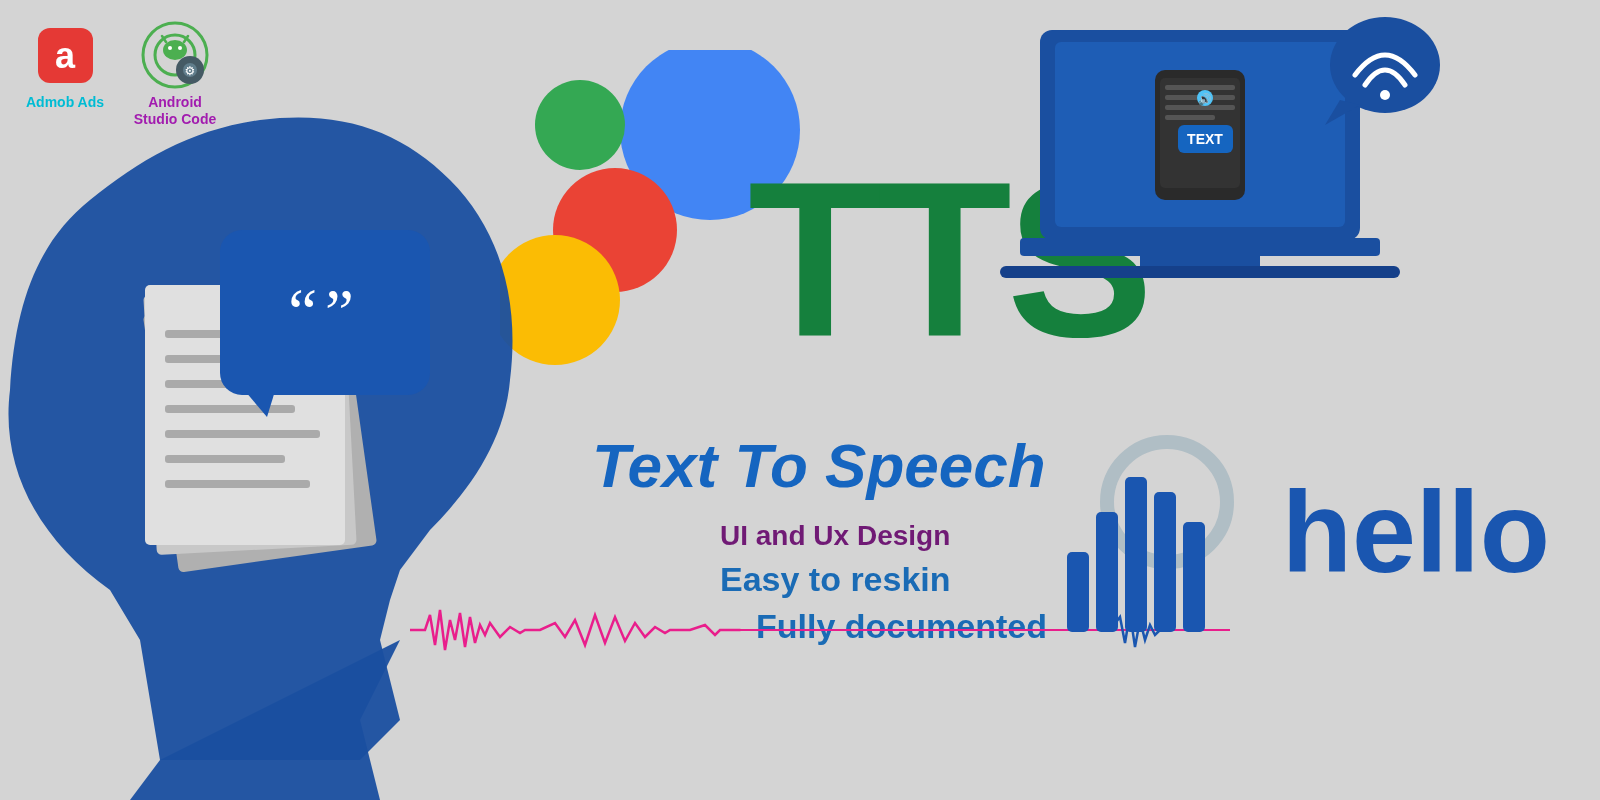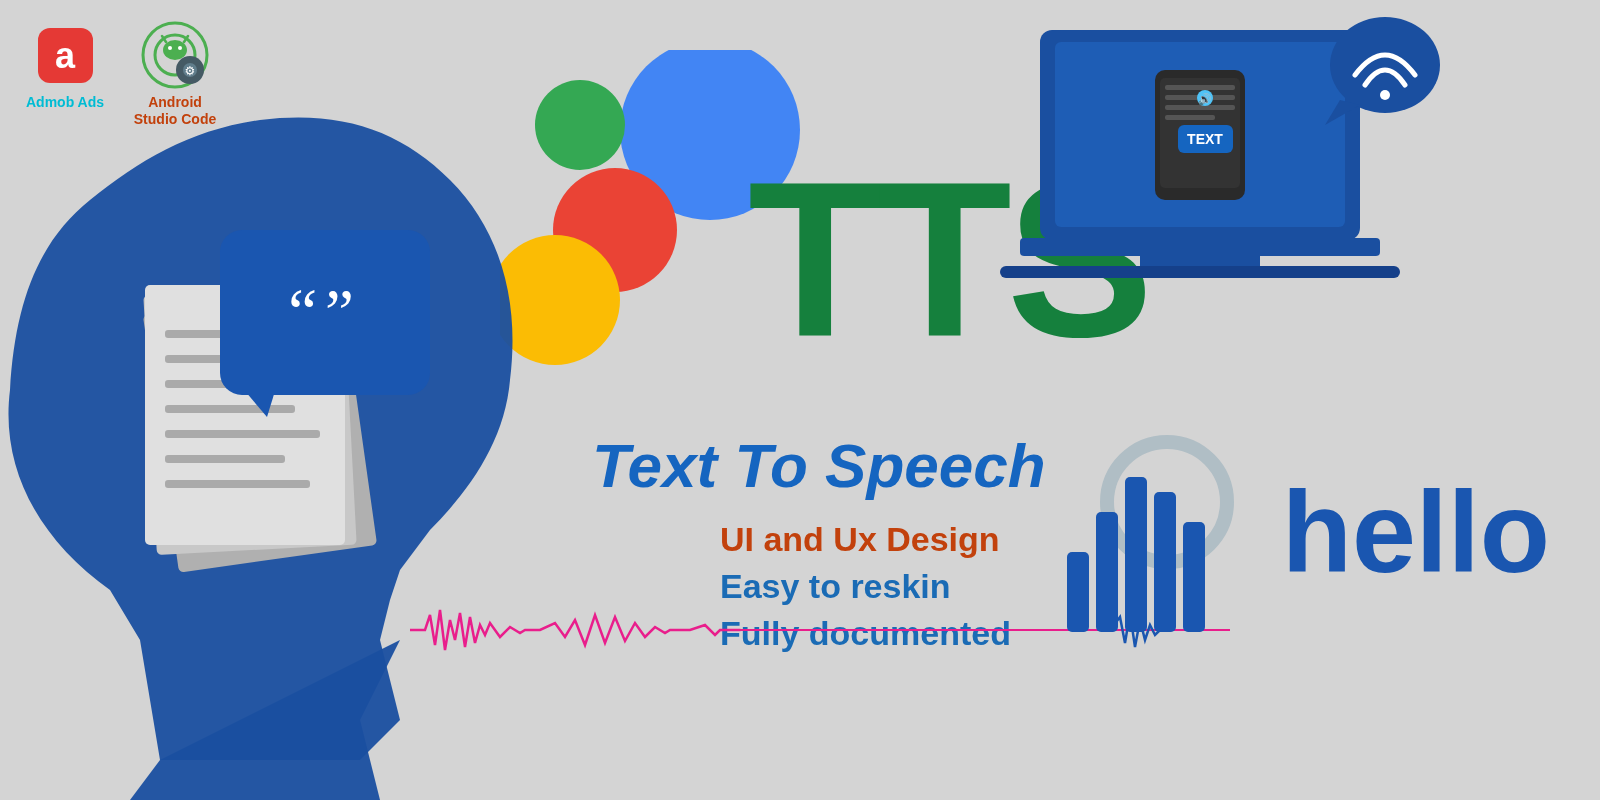--- a/index.html
+++ b/index.html
@@ -101,21 +101,21 @@
         <circle cx="30" cy="28" r="2" fill="white"></circle>
         <circle cx="40" cy="28" r="2" fill="white"></circle>
         <line x1="26" y1="22" x2="22" y2="16" stroke="#4caf50" stroke-width="2.5" stroke-linecap="round"></line>
         <line x1="44" y1="22" x2="48" y2="16" stroke="#4caf50" stroke-width="2.5" stroke-linecap="round"></line>
 
         <circle cx="50" cy="50" r="14" fill="#455a64"></circle>
         <circle cx="50" cy="50" r="7" fill="#607d8b"></circle>
         <text x="50" y="55" text-anchor="middle" font-size="12" fill="white">⚙</text>
       </svg>
     </div>
-    <div class="logo-label" style="color:#c2410c;font-size:14px;font-weight:bold;text-align:center;">Android
+    <div class="logo-label" style="color:#a21caf;font-size:14px;font-weight:bold;text-align:center;">Android
 Studio Code</div>
   </div>
 </div>
 
 <div class="google-dots">
   <svg width="350" height="320" viewBox="0 0 350 320">
 
     <circle cx="210" cy="80" r="90" fill="#4285f4"></circle>
 
     <circle cx="115" cy="180" r="62" fill="#ea4335"></circle>
@@ -124,23 +124,23 @@
 
     <circle cx="55" cy="250" r="65" fill="#fbbc04"></circle>
   </svg>
 </div>
 
 <div class="tts-title" style="position:absolute;top:150px;left:700px;font-size:220px;font-weight:900;color:#15803d;letter-spacing:-5px;line-height:1;margin-left:48px;">TTS</div>
 
 <div style="position:absolute;top:430px;left:580px;font-size:62px;font-weight:bold;color:#1565c0;font-style:italic;margin-left:12px;">Text To Speech</div>
 
 <div class="feature-list">
-  <div style="font-size:34px;font-weight:bold;color:#c2410c;">UI and Ux Design</div>
+  <div style="font-size:28px;font-weight:bold;color:#701a75;">UI and Ux Design</div>
   <div style="font-size:34px;font-weight:bold;color:#1a6bb5;">Easy to reskin</div>
-  <div style="font-size:34px;font-weight:bold;color:#1a6bb5;">Fully documented</div>
+  <div style="font-size:34px;font-weight:bold;color:#1a6bb5;margin-left:36px;">Fully documented</div>
 </div>
 
 <div style="position:absolute;left:-40px;top:40px;width:640px;height:760px;">
   <svg width="640" height="760" viewBox="0 0 640 760">
 
     <path d="M 200 720 
              L 180 600 
              L 150 550 
              C 80 500 40 430 50 350 
              C 55 260 80 200 130 160 

